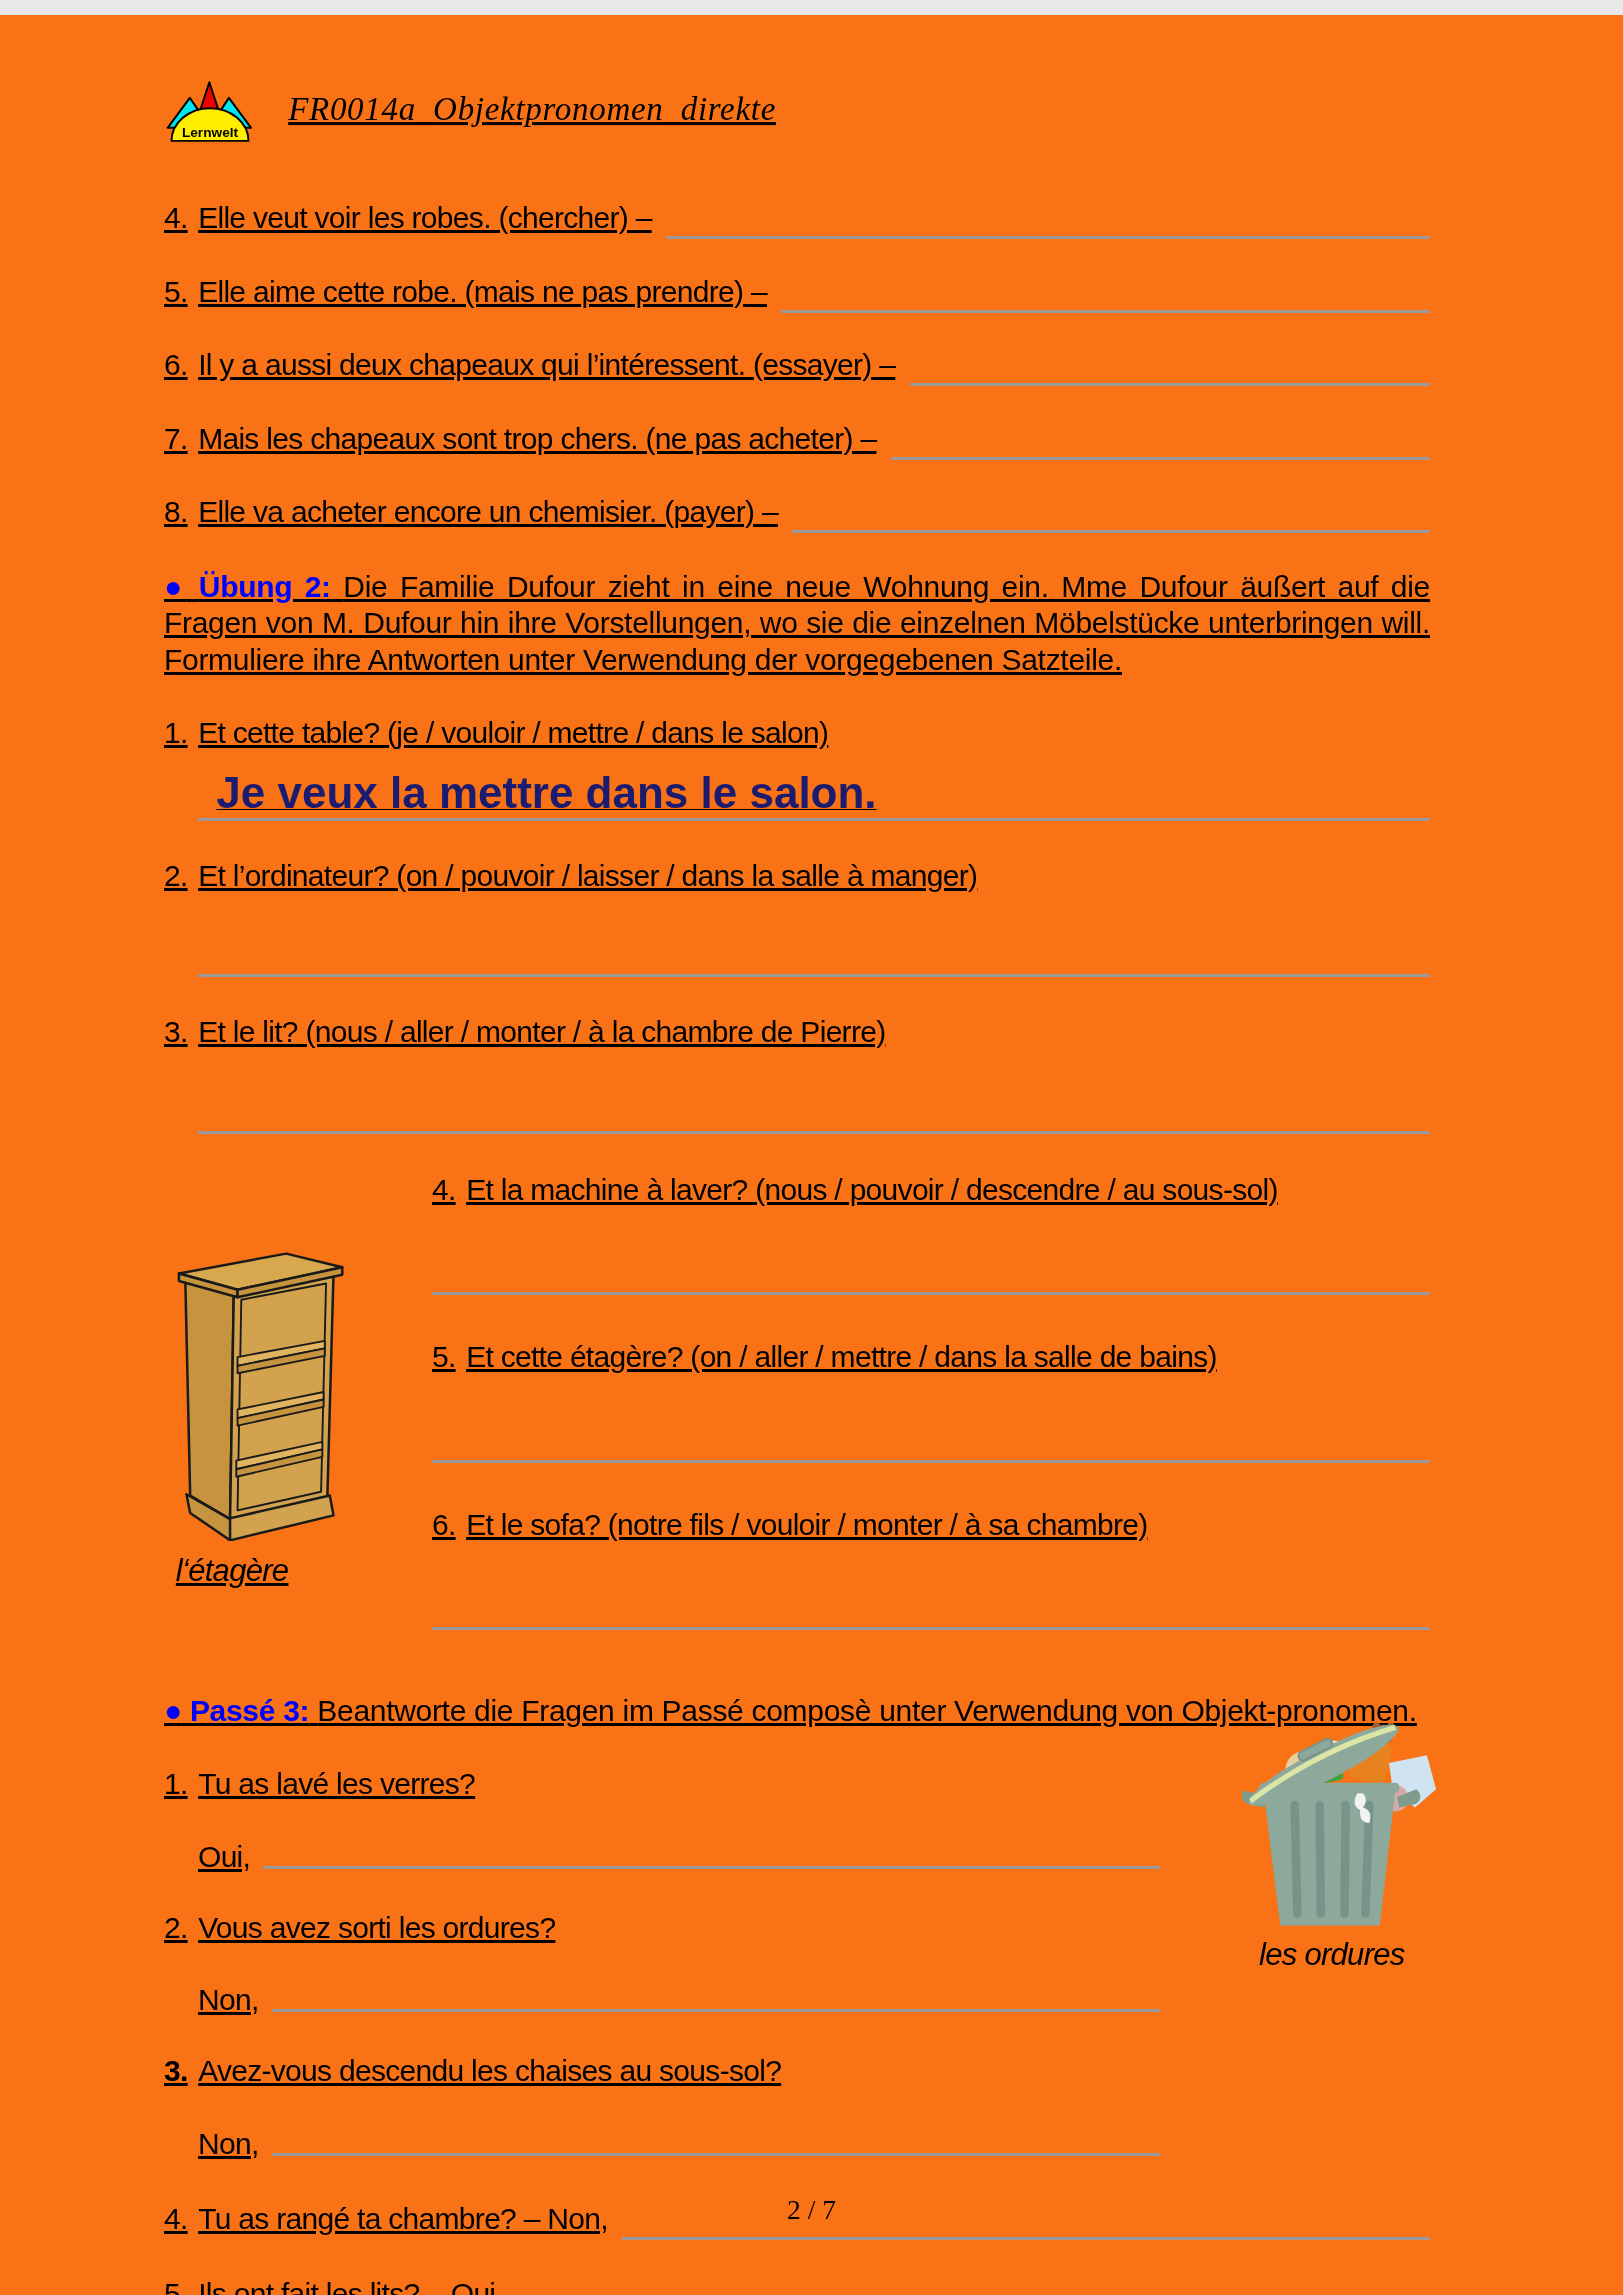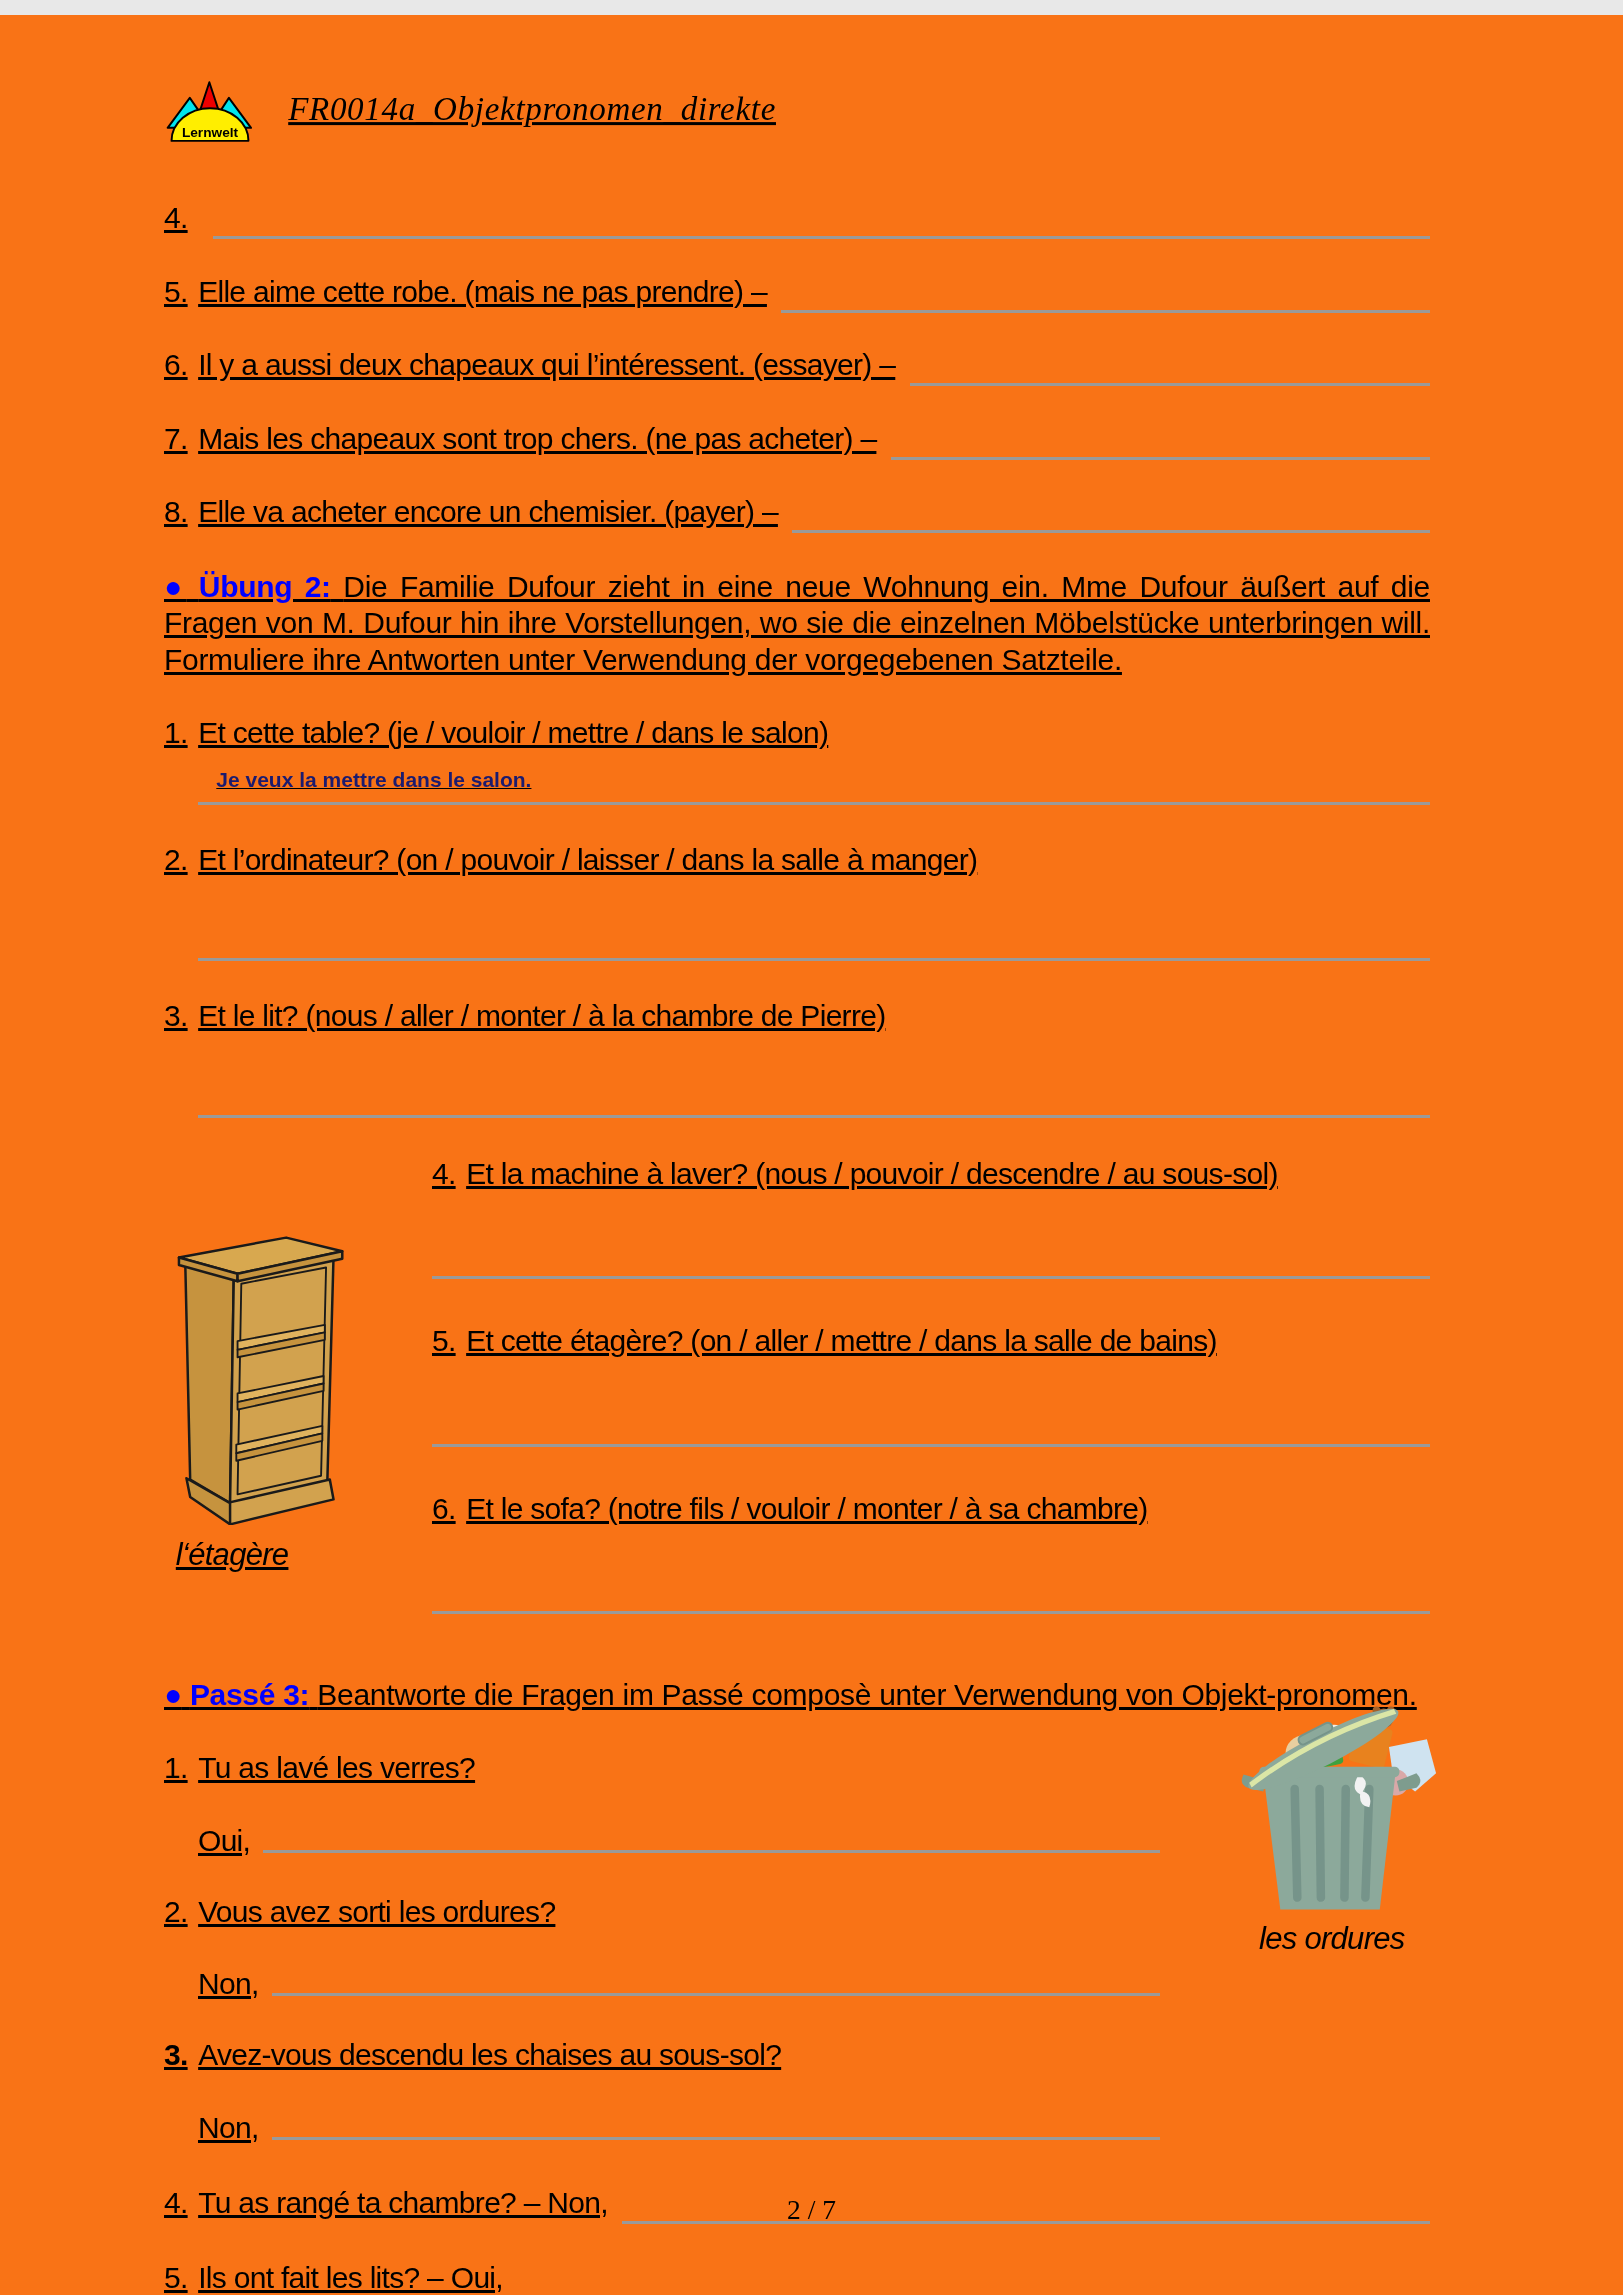--- a/index.html
+++ b/index.html
@@ -45,21 +45,21 @@
   
   .u2-item-q { margin-top:38px; }
   .answer-line {
     border-bottom:3.9px solid #9a9a9a;
     margin-left:34px; margin-top:47px;
     min-height:34px;
     padding-left:18.3px;
   }
   .answer-line.with-text { margin-top:17px; }
   .handwritten {
-    font-size:21px; letter-spacing:0;
+    font-size:44px; letter-spacing:0;
     color:#1b1b6f; font-weight:bold;
   }
 
   
   .furniture-row { display:flex; margin-top:34px; }
   .furn-left { flex:0 0 268px; padding-top:65px; }
   .bookshelf-svg { width:187px; height:308px; display:block; }
   .furn-caption {
     font-size:31px; font-style:italic; letter-spacing:-0.7px;
     margin-top:11.8px; margin-left:11.8px;
@@ -104,20 +104,21 @@
           <path d="M16,98 A59,50 0 0 1 134,98 Z" fill="#ffee00"></path>
         </g>
         <text x="75" y="92" text-anchor="middle" font-family="Liberation Sans, sans-serif" font-size="21" font-weight="bold" fill="#000">Lernwelt</text>
       </svg>
       <div class="doc-title">FR0014a_Objektpronomen_direkte</div>
     </div>
 
     <div class="ex1-list">
       <div class="q-row">
         <span class="q-num">4.</span>
+        <span class="q-text">Elle veut voir les robes. (chercher) –</span>
         <span class="fill-line"></span>
       </div>
       <div class="q-row">
         <span class="q-num">5.</span>
         <span class="q-text">Elle aime cette robe. (mais ne pas prendre) –</span>
         <span class="fill-line"></span>
       </div>
       <div class="q-row">
         <span class="q-num">6.</span>
         <span class="q-text">Il y a aussi deux chapeaux qui l’intéressent. (essayer) –</span>

